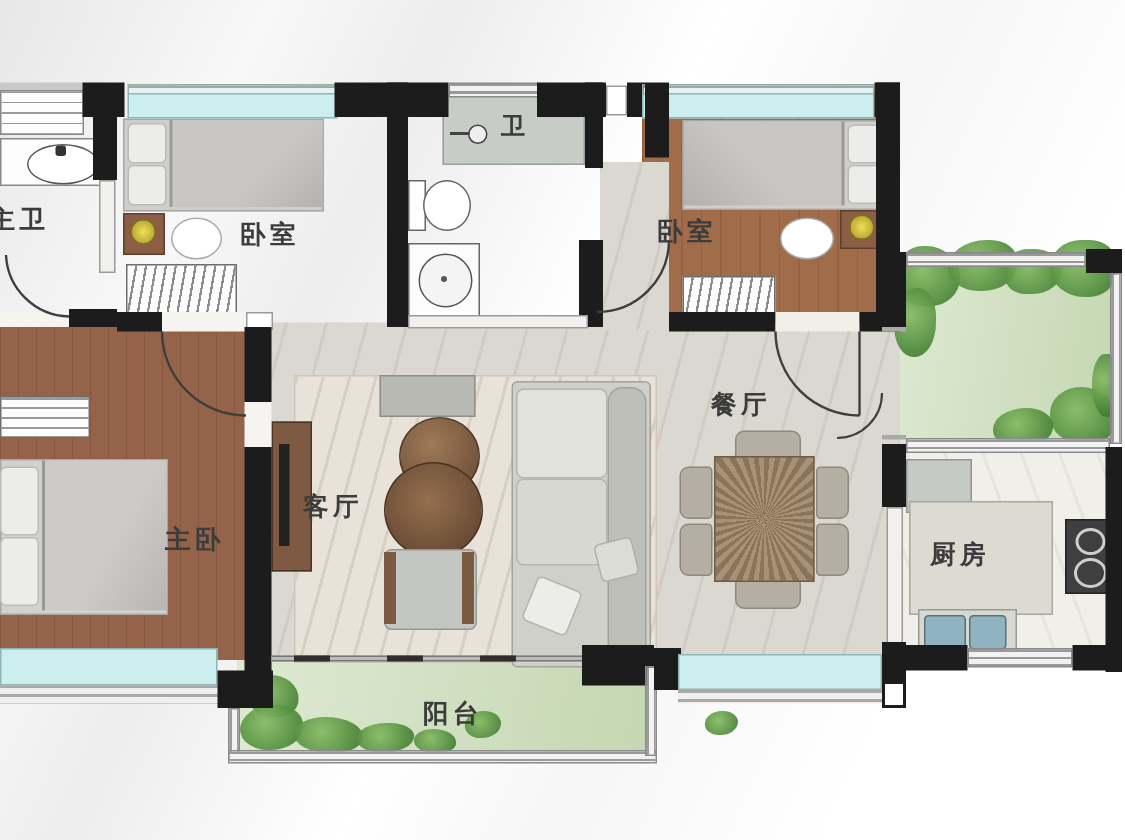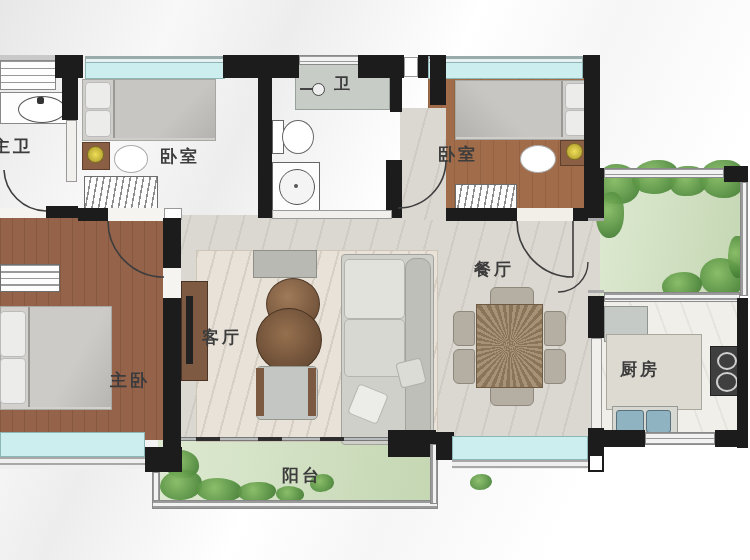--- a/index.html
+++ b/index.html
@@ -212,16 +212,16 @@
     <path d="M 588 262 A 30 30 0 0 1 558 292" stroke="#3e3e3e" stroke-width="1.4" fill="none"></path>
   </svg>
 
   <div class="label z5" style="left:-7px;top:135px;">主卫</div>
   <div class="label z5" style="left:160px;top:145px;">卧室</div>
   <div class="label z5" style="left:334px;top:74px;font-size:16px;">卫</div>
   <div class="label z5" style="left:438px;top:143px;">卧室</div>
   <div class="label z5" style="left:202px;top:326px;">客厅</div>
   <div class="label z5" style="left:474px;top:258px;">餐厅</div>
   <div class="label z5" style="left:620px;top:358px;">厨房</div>
-  <div class="label z5" style="left:110px;top:348px;margin-top:21px;">主卧</div>
+  <div class="label z5" style="left:110px;top:348px;">主卧</div>
   <div class="label z5" style="left:282px;top:464px;">阳台</div>
 
 </div>
 
 </body></html>

